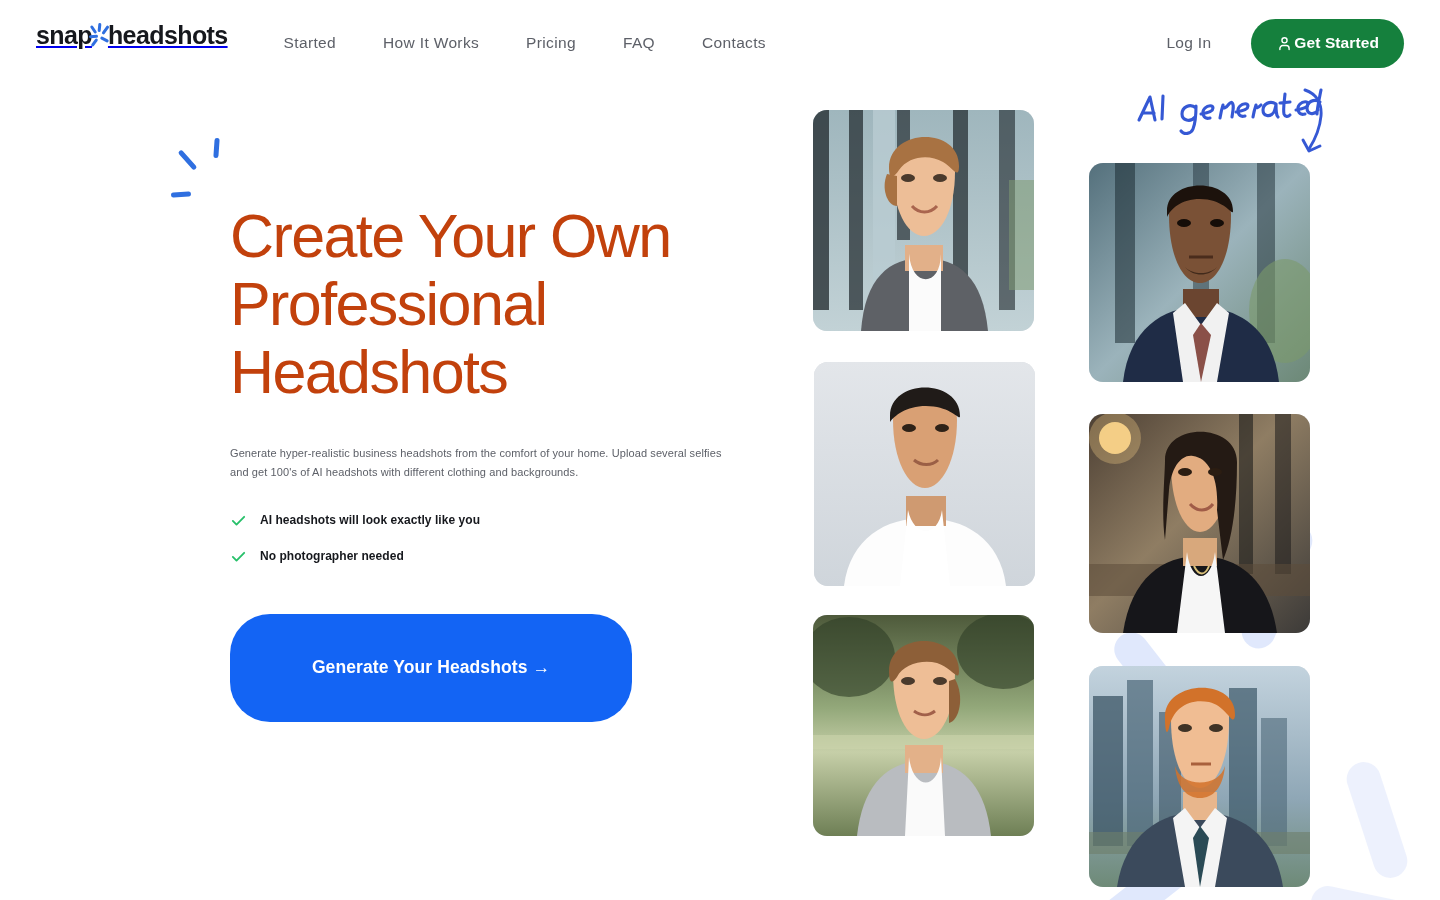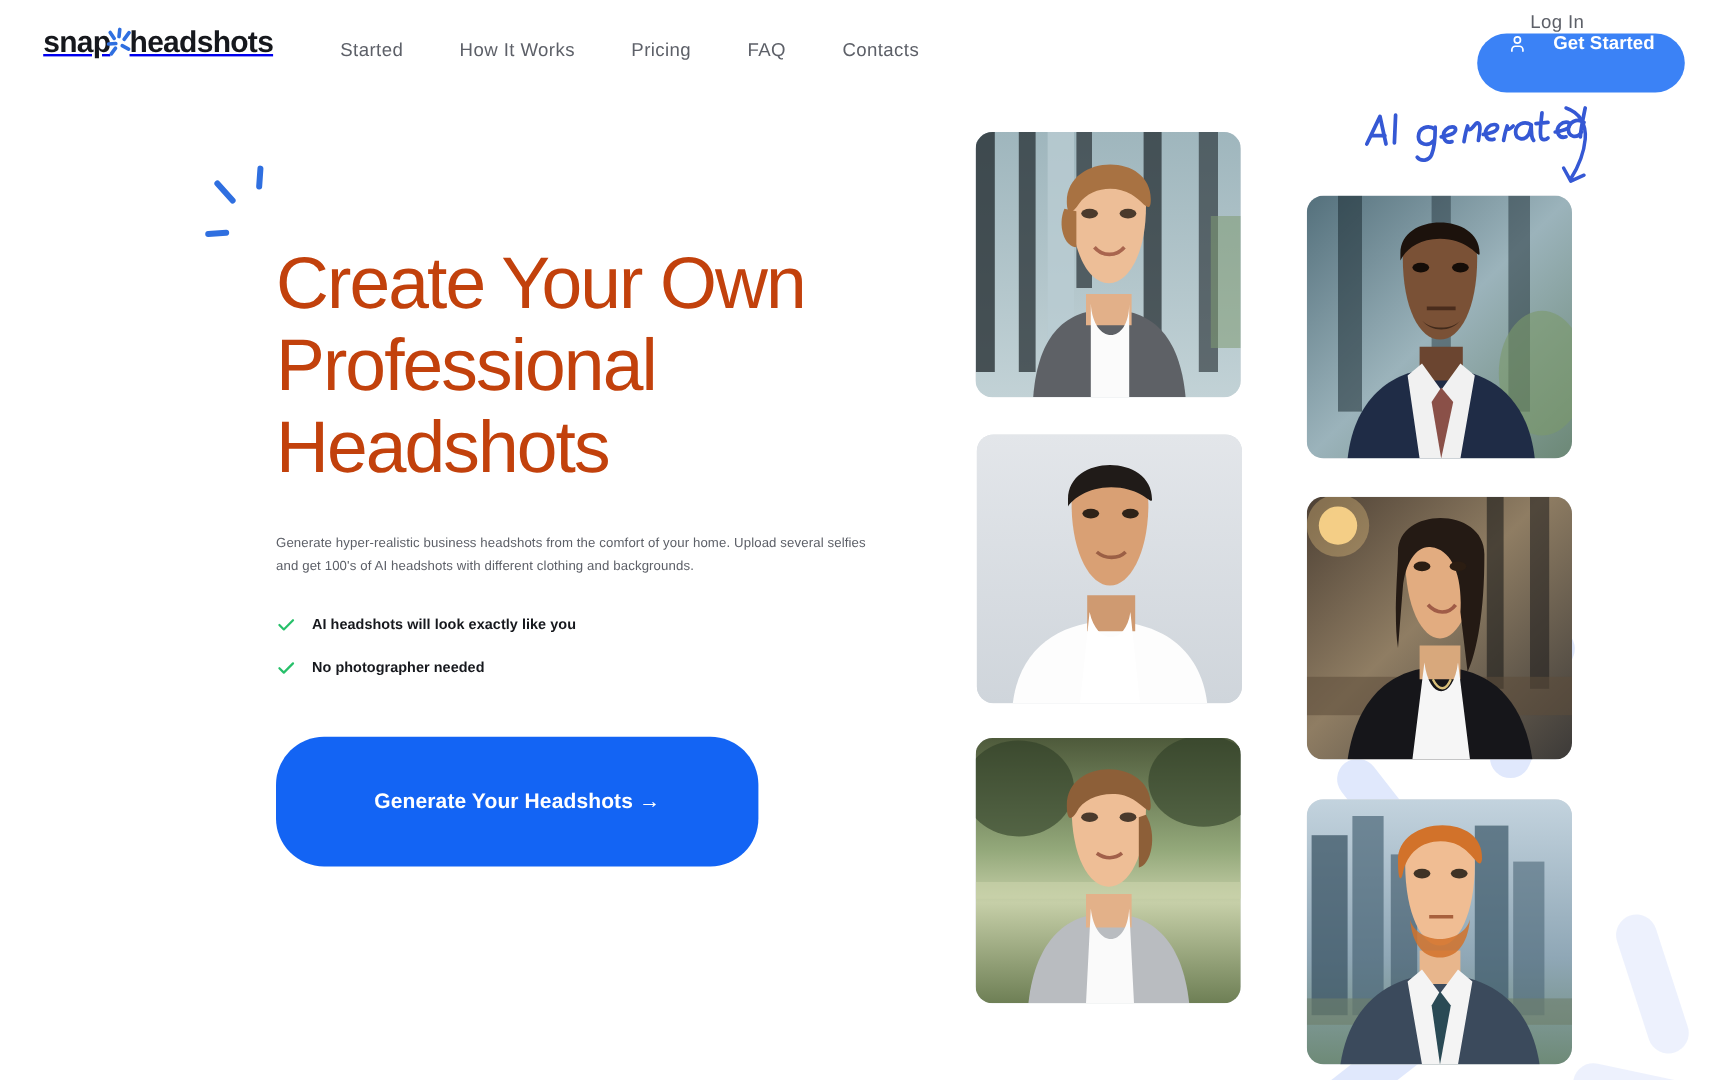--- a/index.html
+++ b/index.html
@@ -39,25 +39,25 @@
   .logo-spark i.e { width:3px; height:9px;  left:4px;  top:15px;  transform:rotate(36deg); }
   .logo-spark i.f { width:9px; height:3px;  left:11px; top:15px;  transform:rotate(28deg); }
 
   .nav { display:flex; align-items:center; margin-left:56px; gap:0; }
   .nav a {
     font-size:15.5px; color:#5d6068; text-decoration:none;
     letter-spacing:.35px; padding:8px 0; margin-right:47px; white-space:nowrap;
   }
   .nav a:last-child { margin-right:0; }
 
-  .header-right { margin-left:auto; display:flex; align-items:center; margin-right:36px; gap:0;flex-direction:column; }
+  .header-right { margin-left:auto; display:flex; align-items:center; margin-right:36px; gap:0; }
   .login { font-size:15.5px; color:#5d6068; text-decoration:none; letter-spacing:.3px; margin-right:40px; }
   .btn-dark {
-    display:flex; align-items:flex-start; gap:21px;
-    background:#3b82f6; color:#fff; border:none; border-radius:28px;
+    display:flex; align-items:center; gap:1px;
+    background:#15803d; color:#fff; border:none; border-radius:28px;
     padding:0 25px; height:49px; font-size:15.5px; font-weight:700;
     letter-spacing:.1px; cursor:pointer; font-family:inherit;
   }
   .btn-dark svg { display:block; }
 
   
   .hero-left { position:absolute; left:230px; top:150px; width:520px; z-index:10; }
   .spark-deco { position:absolute; left:-66px; top:-12px; width:70px; height:70px; }
   .spark-deco i { position:absolute; display:block; background:#2f6fe0; border-radius:3px; }
   .spark-deco i.s1 { width:5px; height:20px; left:50px; top:0px;  transform:rotate(4deg); }

